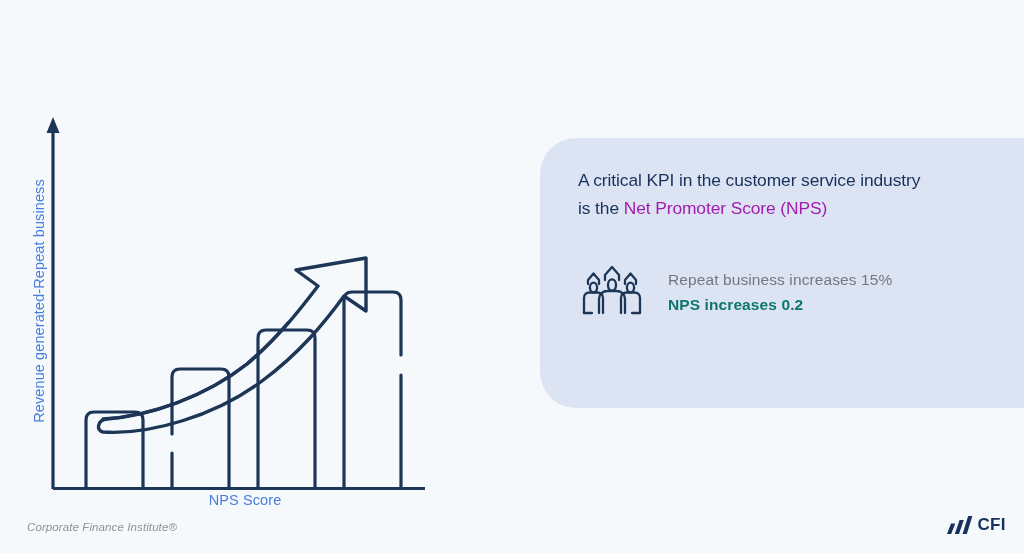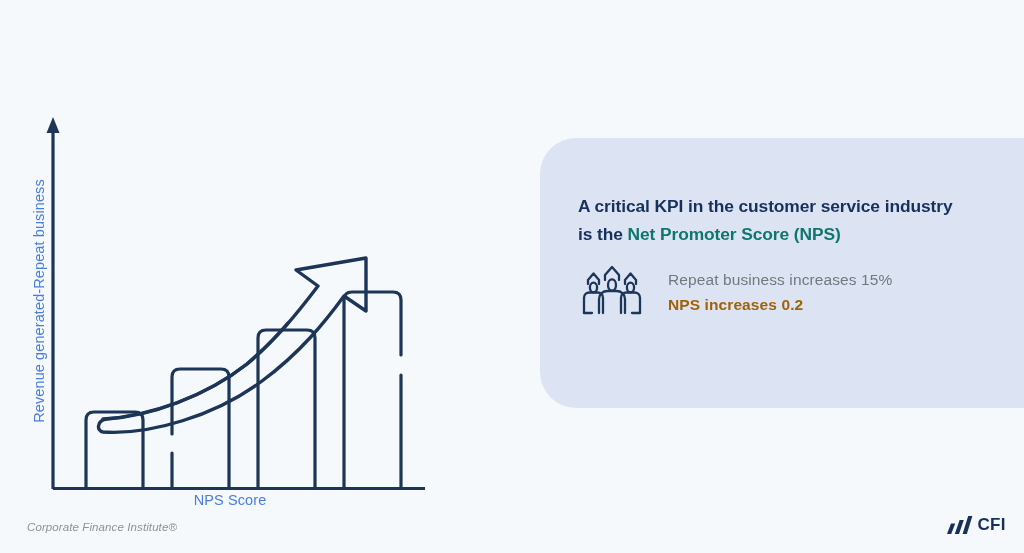--- a/index.html
+++ b/index.html
@@ -64,21 +64,21 @@
     width: 290px;
     text-align: center;
     transform: rotate(-90deg);
     font-size: 14.5px;
     color: #4a7de0;
     letter-spacing: 0.1px;
     white-space: nowrap;
   }
   #x-axis-label {
     position: absolute;
-    left: 105px;
+    left: 120px;
     top: 392px;
     width: 250px;
     text-align: center;
     font-size: 14.5px;
     color: #4a7de0;
     letter-spacing: 0.1px;
   }
 
   
   #info-panel {
@@ -87,30 +87,30 @@
     top: 138px;
     width: 484px;
     height: 270px;
     background: #dce4f4;
     border-radius: 36px 0 0 36px;
     box-sizing: border-box;
   }
   #panel-heading {
     position: absolute;
     left: 38px;
-    top: 54px;
+    top: 28px;
     width: 424px;
     font-size: 17.4px;
-    font-weight: bold;
+    font-weight: normal;
     color: #17305c;
     line-height: 28px;
     letter-spacing: -0.1px;
   }
   #panel-heading .accent {
-    color: #0f766e;
+    color: #a21caf;
   }
   #stat-row {
     position: absolute;
     left: 38px;
     top: 125px;
     display: flex;
     align-items: center;
     gap: 22px;
   }
   #group-icon {
@@ -124,21 +124,21 @@
     gap: 7px;
   }
   #stat-line-1 {
     font-size: 15.5px;
     color: #72787f;
     letter-spacing: 0.1px;
   }
   #stat-line-2 {
     font-size: 15.5px;
     font-weight: bold;
-    color: #a16207;
+    color: #0f766e;
     letter-spacing: 0.1px;
   }
 
   
   #footer-credit {
     position: absolute;
     left: 27px;
     top: 521px;
     font-size: 11.5px;
     color: #8d9298;

